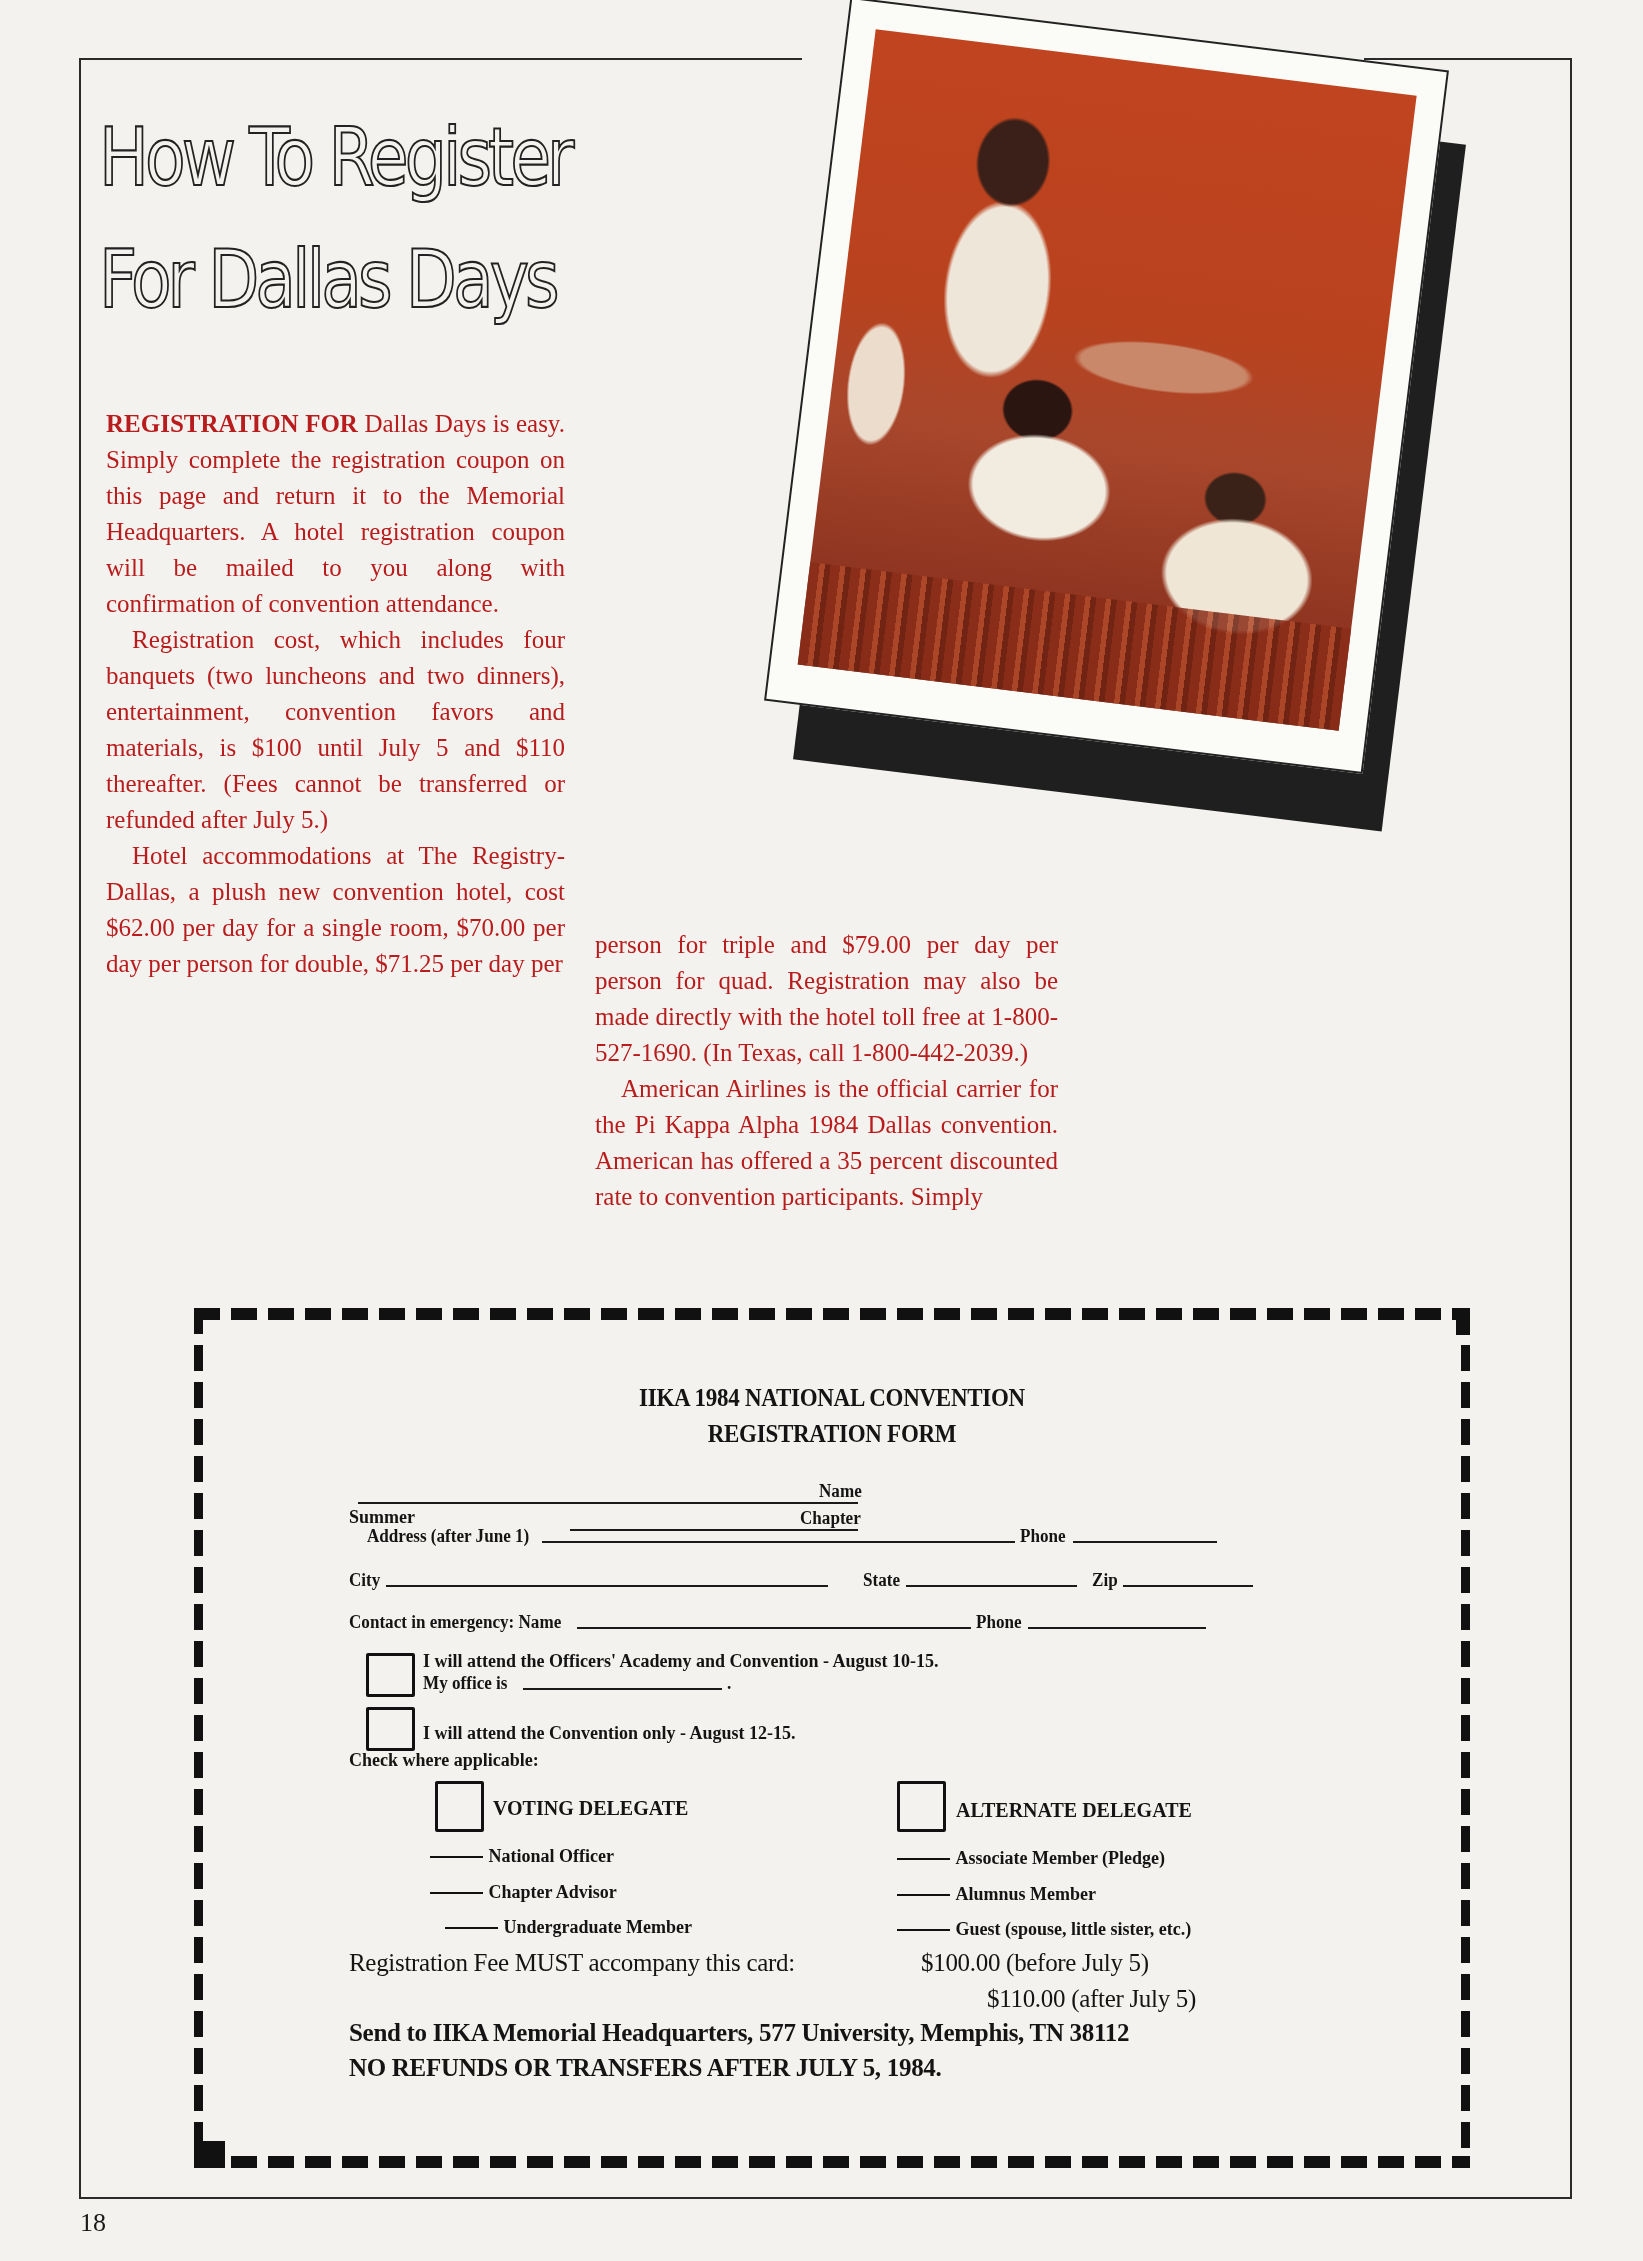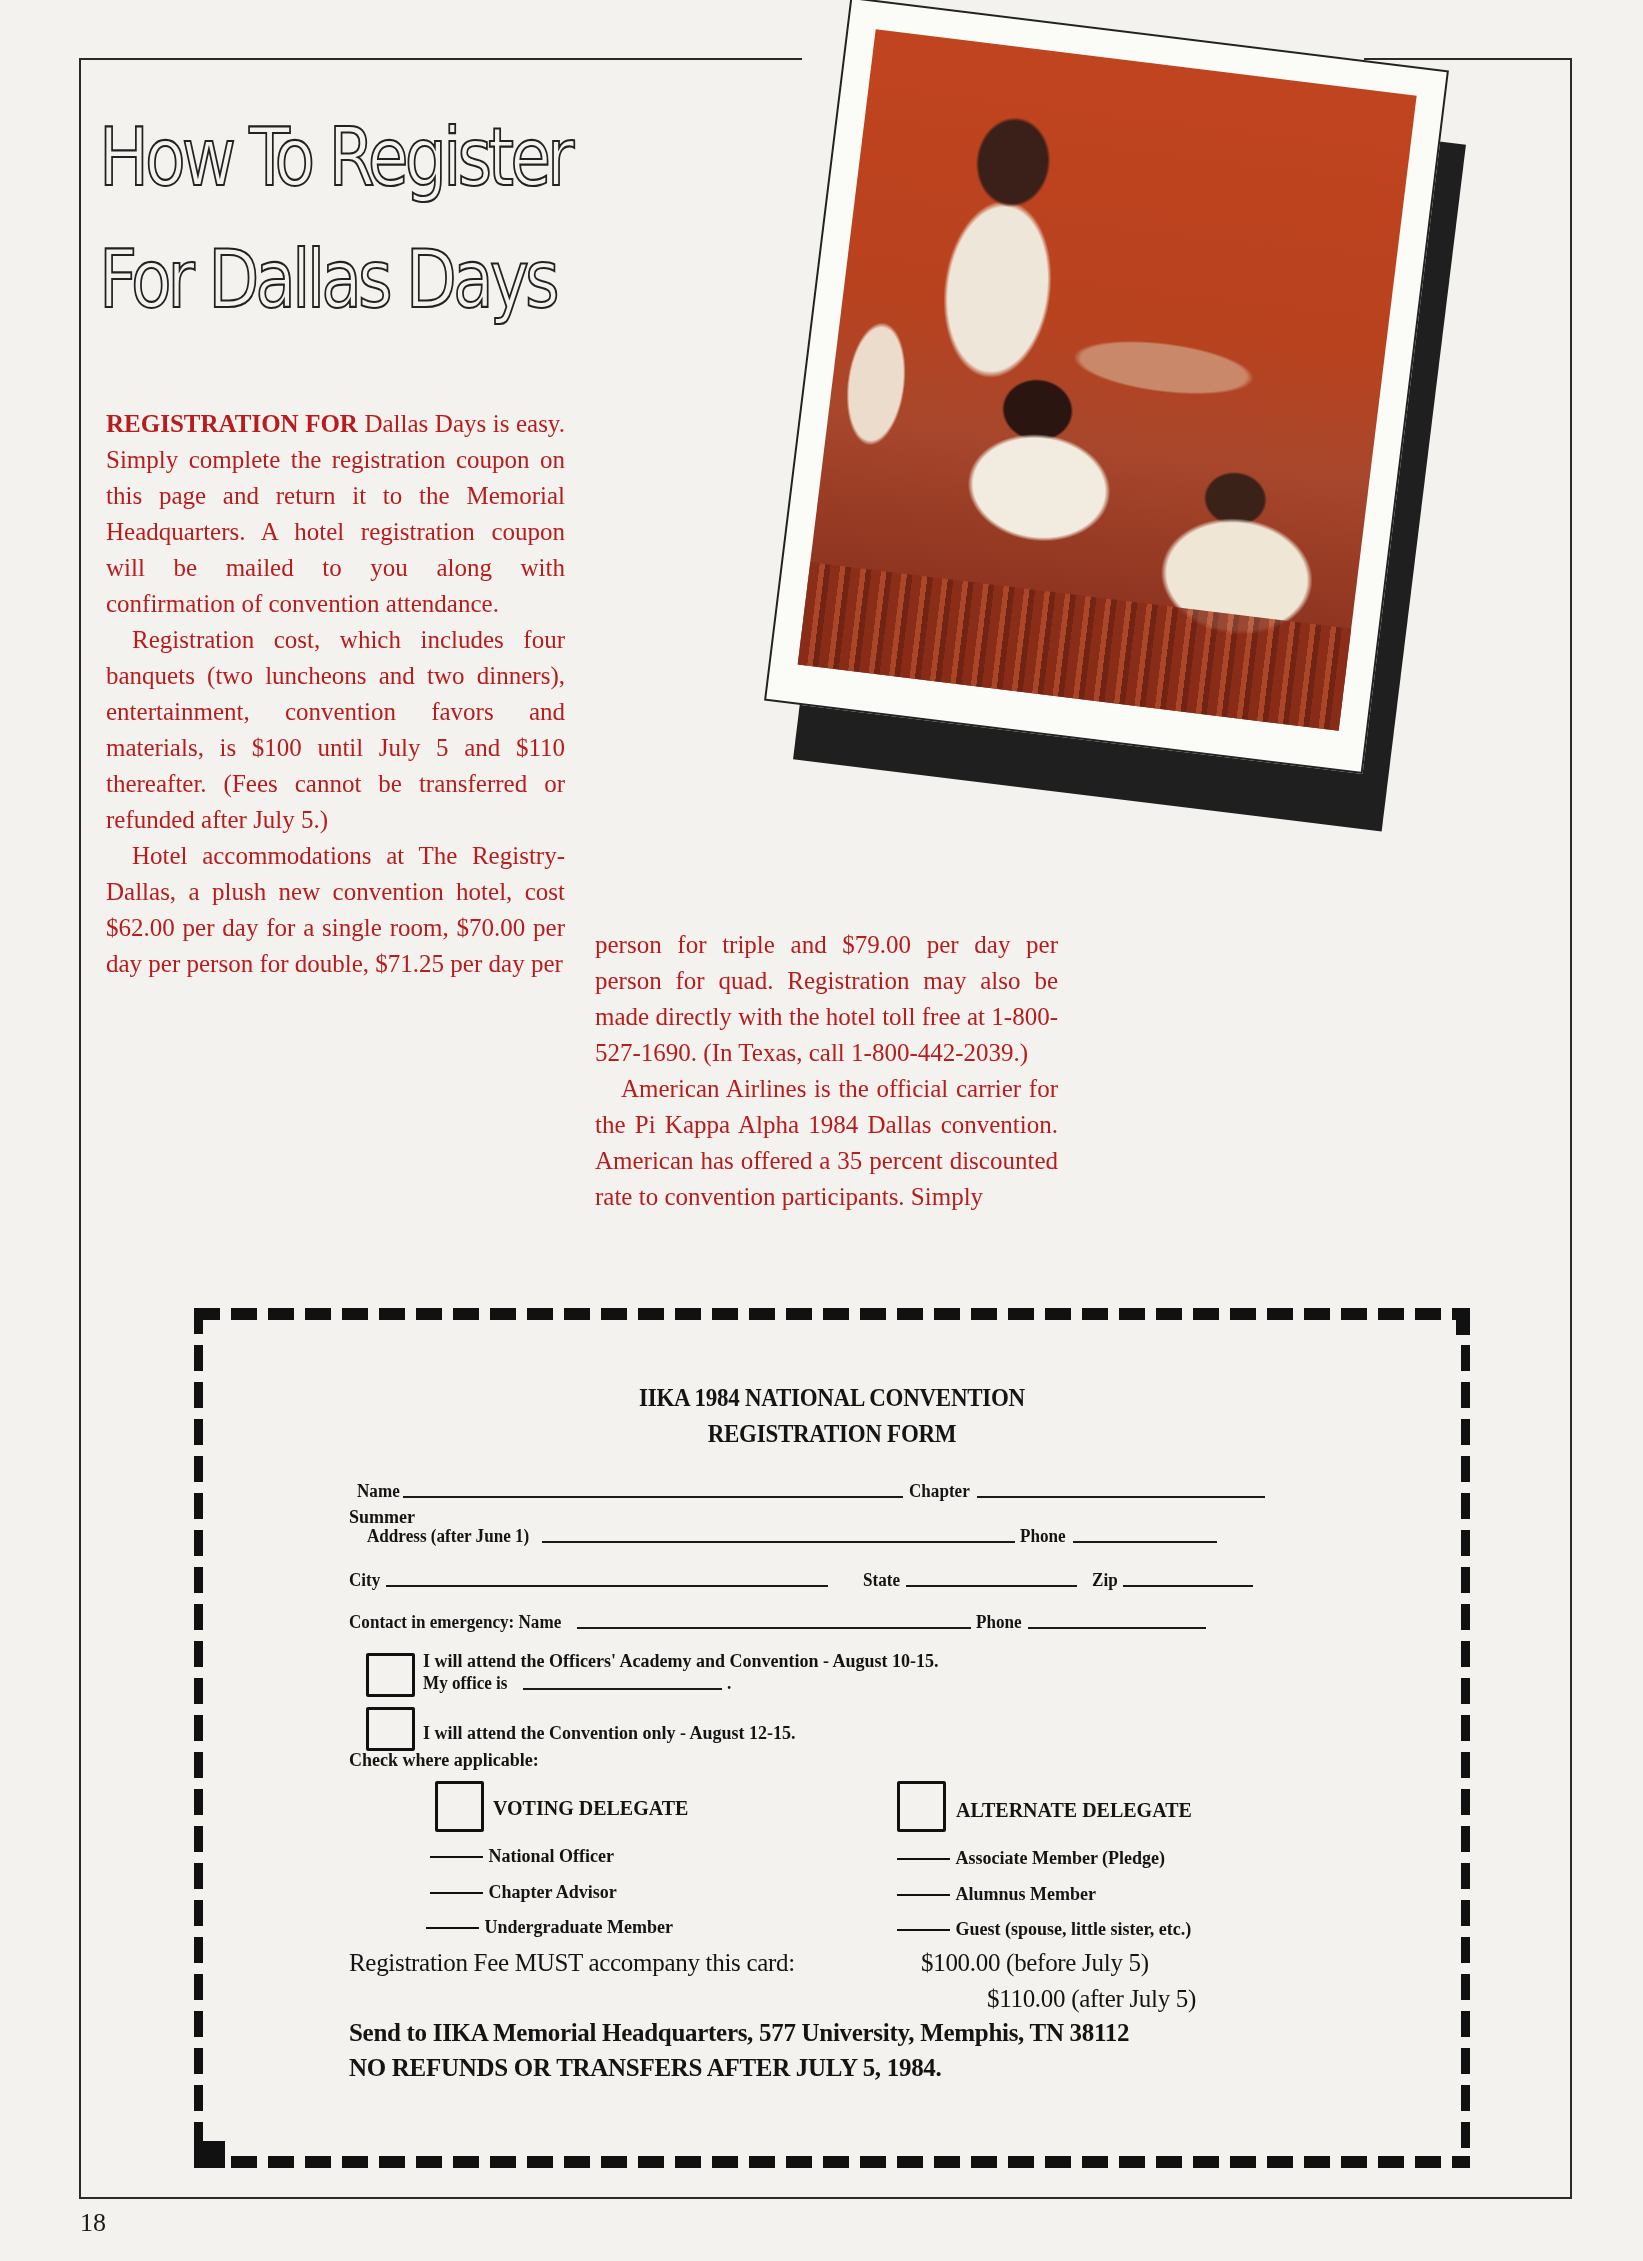--- a/index.html
+++ b/index.html
@@ -129,21 +129,21 @@
   <div class="dash-bottom"></div>
   <div class="dash-left"></div>
   <div class="dash-right"></div>
   <div class="corner-tr"></div>
   <div class="corner-bl"></div>
 
   <div class="form">
     <div class="form-title ft1">IIKA 1984 NATIONAL CONVENTION</div>
     <div class="form-title ft2">REGISTRATION FORM</div>
 
-    <div class="row" style="left:163px; top:173px;">
+    <div class="row" style="left:163px; top:173px;flex-direction:column;">
       <span class="lbl">Name</span>
       <span class="line" style="width:500px; margin-left:1.4px;"></span>
       <span class="lbl">Chapter</span>
       <span class="line" style="width:288px;"></span>
     </div>
     <div class="plain" style="left:155px; top:199px;">Summer</div>
     <div class="row" style="left:173px; top:218px;">
       <span class="lbl">Address (after June 1)</span>
       <span class="line" style="width:473px;"></span>
       <span class="lbl">Phone</span>
@@ -176,21 +176,21 @@
     <div class="plain" style="left:229px; top:415px;">I will attend the Convention only - August 12-15.</div>
     <div class="plain" style="left:155px; top:442px;">Check where applicable:</div>
 
     <div class="chk" style="left:241px; top:473px; width:49px; height:51px;"></div>
     <div class="plain" style="left:299px; top:489px; font-size:20px;">VOTING DELEGATE</div>
     <div class="chk" style="left:703px; top:473px; width:49px; height:51px;"></div>
     <div class="plain" style="left:762px; top:491px; font-size:20px;">ALTERNATE DELEGATE</div>
 
     <div class="plain" style="left:236px; top:538px;"><span class="blank"></span><span>National Officer</span></div>
     <div class="plain" style="left:236px; top:574px;"><span class="blank"></span><span>Chapter Advisor</span></div>
-    <div class="plain" style="left:232px; top:609px;"><span class="blank"></span><span>Undergraduate Member</span></div>
+    <div class="plain" style="left:251px; top:609px;"><span class="blank"></span><span>Undergraduate Member</span></div>
     <div class="plain" style="left:703px; top:540px;"><span class="blank"></span><span>Associate Member (Pledge)</span></div>
     <div class="plain" style="left:703px; top:576px;text-align:right;"><span class="blank"></span><span>Alumnus Member</span></div>
     <div class="plain" style="left:703px; top:611px;"><span class="blank"></span><span>Guest (spouse, little sister, etc.)</span></div>
 
     <div class="big" style="left:155px; top:641px;">Registration Fee MUST accompany this card:</div>
     <div class="big" style="left:727px; top:641px;">$100.00 (before July 5)</div>
     <div class="big" style="left:749px; top:677px;margin-left:44px;">$110.00 (after July 5)</div>
     <div class="big" style="left:155px; top:711px; font-weight:bold;">Send to IIKA Memorial Headquarters, 577 University, Memphis, TN  38112</div>
     <div class="big" style="left:155px; top:746px; font-weight:bold;">NO REFUNDS OR TRANSFERS AFTER JULY 5, 1984.</div>
   </div>

